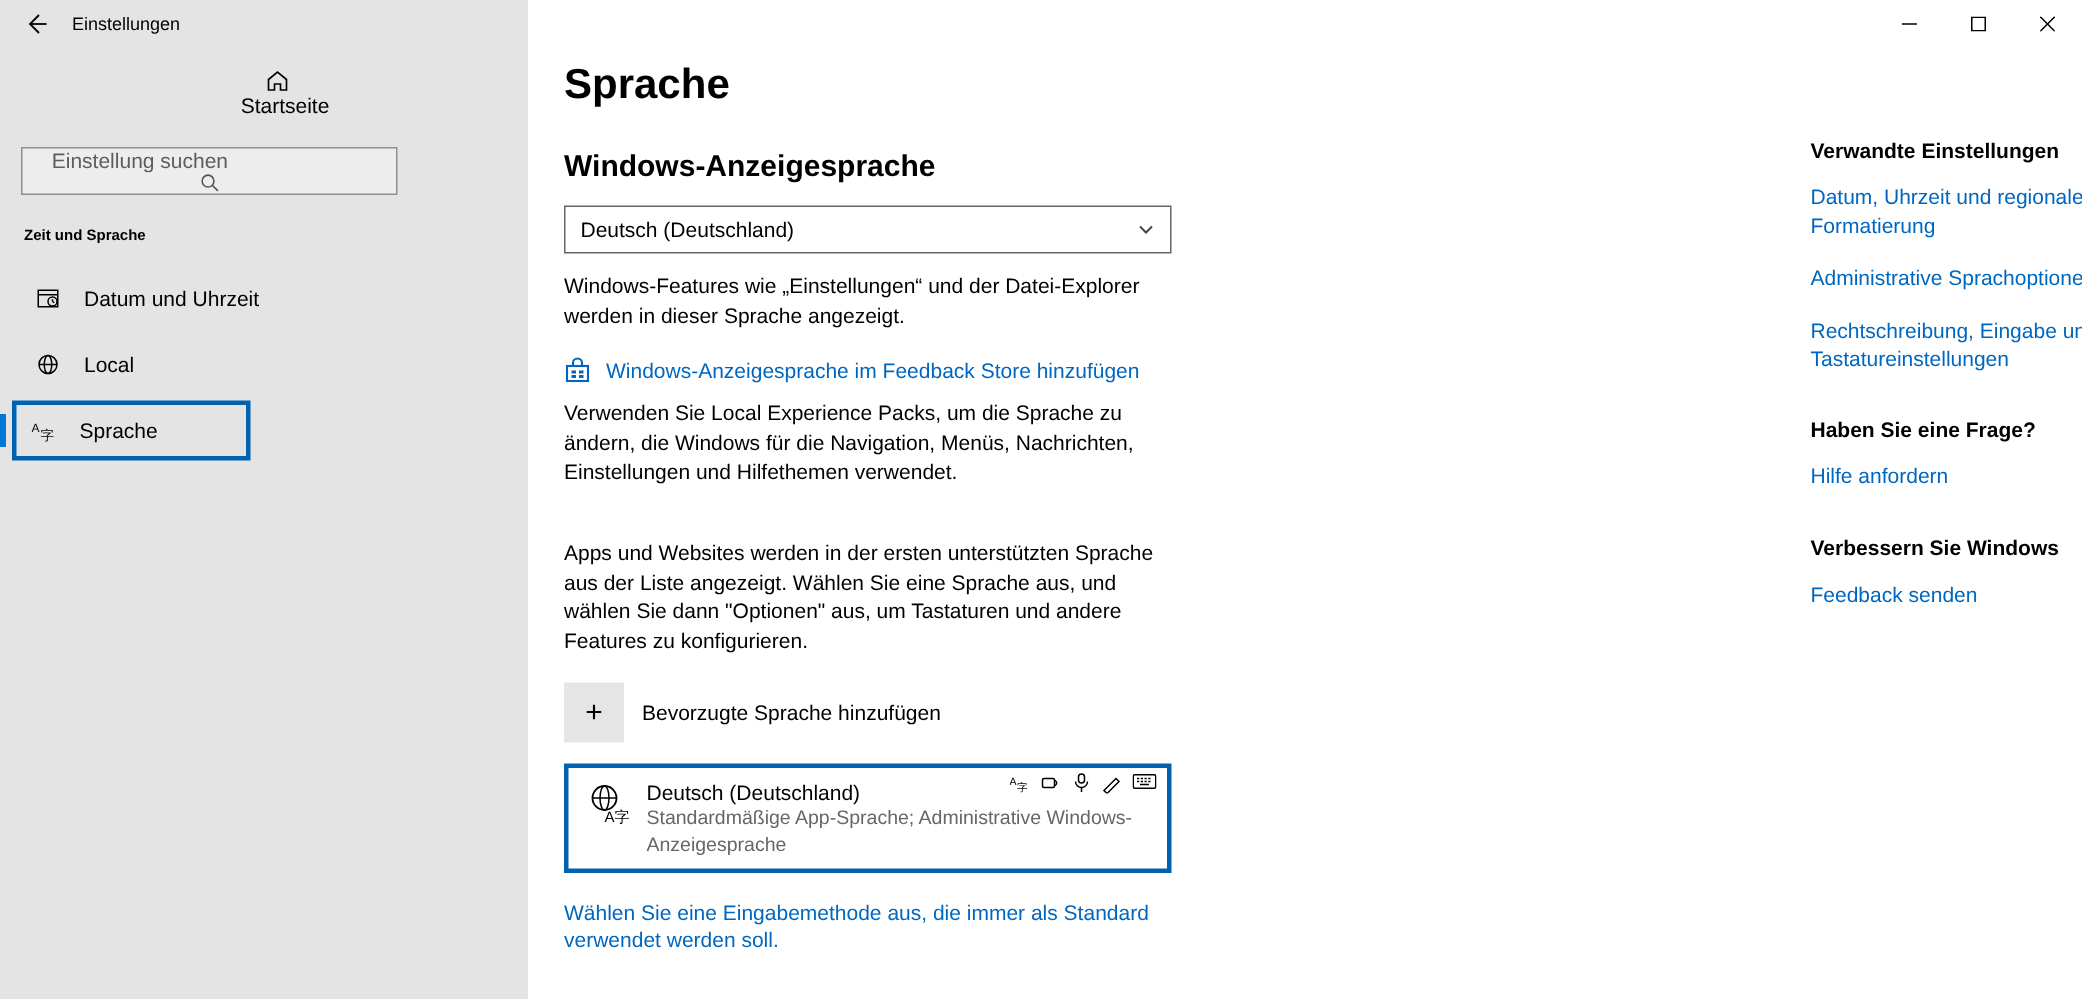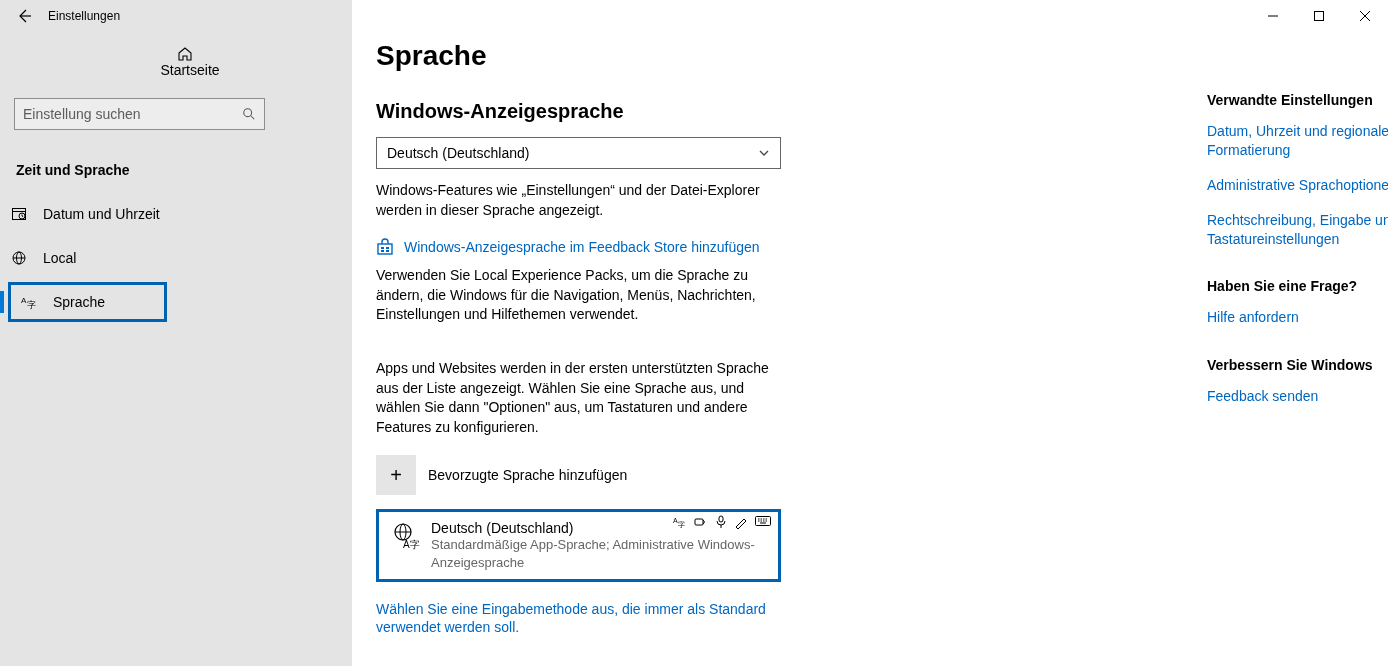--- a/index.html
+++ b/index.html
@@ -9,25 +9,25 @@
   
   .sidebar { width: 352px; height: 100%; background: #e4e4e4; display: flex; flex-direction: column; position: relative; }
   .titlebar { height: 32px; display: flex; align-items: center; }
   .back-btn { width: 48px; display: flex; align-items: center; justify-content: center; height: 32px; }
   .back-btn svg { width: 16px; height: 16px; }
   .app-title { font-size: 12px; color: #000; }
   .home-row { display: flex; align-items: center; height: 40px; padding-left: 18px; margin-top: 14px; margin-bottom: 12px; flex-direction: column; }
   .home-row .icon { width: 20px; display: flex; justify-content: center; }
   .home-row .label { margin-left: 10px; font-size: 14px; }
   .search-wrap { padding: 0 14px 0 14px; }
-  .search { width: 251px; height: 32px; border: 1px solid #8e8e8e; background: #ededed; display: flex; align-items: center; padding: 0 8px; justify-content: space-between; }
+  .search { width: 251px; height: 32px; border: 1px solid #8e8e8e; background: #ededed; display: flex; align-items: center; padding: 0 8px; justify-content: space-between; flex-direction: column; }
   .search input { border: none; background: transparent; outline: none; font-size: 14px; width: 210px; color: #555; }
   .search input::placeholder { color: #5d5d5d; }
-  .section-title { font-size: 14px; font-weight: 600; padding: 0 16px; margin-top: 32px; margin-bottom: 14px; }
-  .nav-item { display: flex; align-items: center; height: 40px; padding-left: 9px; margin: 2px 0; position: relative; }
+  .section-title { font-size: 10px; font-weight: 600; padding: 0 16px; margin-top: 22px; margin-bottom: 14px; }
+  .nav-item { display: flex; align-items: center; height: 40px; padding-left: 22px; margin: 2px 0; position: relative; }
   .nav-item .icon { width: 20px; display: flex; justify-content: center; }
   .nav-item .label { margin-left: 14px; font-size: 14px; }
   .nav-item.selected-hl { border: 3px solid #0063b1; margin-left: 8px; margin-right: 185px; padding-left: 8px; }
   .nav-item.selected-hl::before { content: ""; position: absolute; left: -11px; top: 6px; bottom: 6px; width: 4px; background: #0078d7; }
 
   
   .win-controls { position: absolute; top: 0; right: 0; height: 32px; display: flex; }
   .win-controls .ctl { width: 46px; display: flex; align-items: center; justify-content: center; }
 
   

